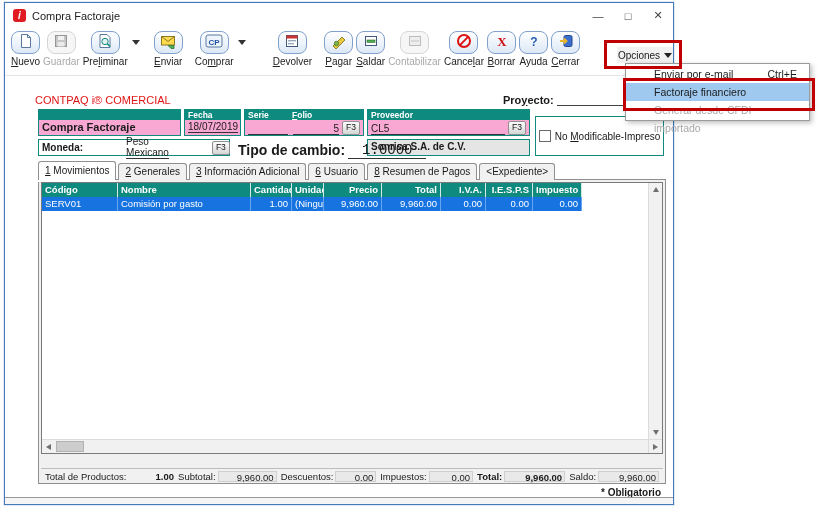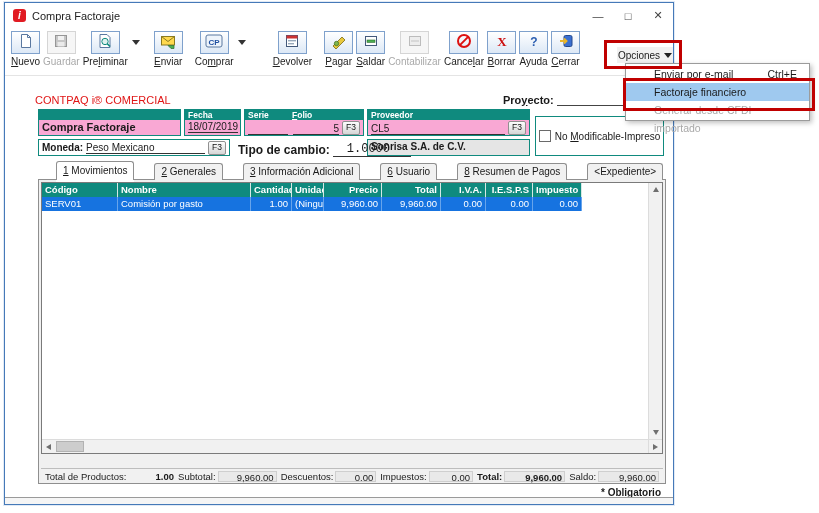--- a/index.html
+++ b/index.html
@@ -13,21 +13,21 @@
     background:#ffffff;border:1px solid #4579b8;box-shadow:0 0 0 1px rgba(90,140,200,.18);}
   .titlebar{height:25px;display:flex;align-items:center;padding-left:8px;background:#fff;}
   .app-icon{width:13px;height:13px;border-radius:3px;background:#e11b22;color:#fff;
     font-size:10px;font-weight:bold;font-style:italic;display:flex;align-items:center;justify-content:center;margin-right:6px;}
   .title-text{font-size:11px;color:#222;}
   .sysbtns{margin-left:auto;display:flex;height:100%;}
   .sysbtn{width:30px;display:flex;align-items:center;justify-content:center;font-size:11px;color:#444;}
   
   .toolbar{height:44px;display:flex;align-items:flex-start;padding:3px 4px 0 6px;border-bottom:1px solid #e4e4e4;background:#fff;}
   .tbtn{display:flex;flex-direction:column;align-items:center;margin-right:3px;cursor:default;}
-  .icon-frame{width:27px;height:21px;border:1px solid #7fa1cc;border-radius:0;
+  .icon-frame{width:27px;height:21px;border:1px solid #7fa1cc;border-radius:8px;
     background:linear-gradient(#ffffff,#dce8f6);display:flex;align-items:center;justify-content:center;}
   .tbtn .lbl{font-size:10px;color:#222;margin-top:2px;white-space:nowrap;}
   .tbtn.disabled .icon-frame{border-color:#bcc8d8;background:#f3f3f3;filter:grayscale(1);opacity:.75;}
   .tbtn.disabled .lbl{color:#a9a9a9;}
   .mn{text-decoration:underline;}
   .dd-arrow{width:0;height:0;border-left:4px solid transparent;border-right:4px solid transparent;
     border-top:5px solid #333;margin:9px 5px 0 1px;}
   .tb-gap-s{width:9px;} .tb-gap-l{width:22px;}
   
   .brand{position:absolute;left:30px;top:91px;font-size:11px;font-weight:normal;color:#e01515;}
@@ -37,30 +37,30 @@
   .hstrip{height:10px;background:#0f8a7e;color:#fff;font-size:8.5px;font-weight:bold;
     line-height:10px;padding:0 3px;display:flex;}
   .hval{display:flex;align-items:flex-end;font-size:10px;padding:1px 3px 2px;}
   .field-u{border-bottom:1px solid #333;}
   .f3btn{font-size:8.5px;line-height:11px;height:12px;padding:0 3px;margin-left:3px;
     border:1px solid #909090;border-radius:2px;background:linear-gradient(#fdfdfd,#d6d6d6);color:#111;}
   .doc-title{font-size:11px;font-weight:bold;padding:1px 3px;}
   .sonrisa{position:absolute;left:362px;top:136px;width:163px;height:17px;box-sizing:border-box;
     border:1px solid #0f8a7e;background:#e5e5e5;font-size:10px;font-weight:bold;padding:1px 3px;}
   .moneda{position:absolute;left:33px;top:136px;width:192px;height:17px;box-sizing:border-box;
-    border:1px solid #0f8a7e;display:flex;align-items:center;font-size:10px;padding:0 3px;background:#fff;}
-  .tipocambio{position:absolute;left:233px;top:139px;font-size:12px;display:flex;align-items:center;}
+    border:1px solid #0f8a7e;display:flex;align-items:center;font-size:10px;padding:0 3px;background:#fff;gap:40px;}
+  .tipocambio{position:absolute;left:233px;top:139px;font-size:14px;display:flex;align-items:flex-start;}
   .chkbox-box{position:absolute;left:530px;top:113px;width:129px;height:40px;box-sizing:border-box;
     border:1px solid #0f8a7e;display:flex;align-items:center;justify-content:center;background:#fff;}
   .chk{width:10px;height:10px;border:1px solid #6a6a6a;background:#fff;margin-right:4px;}
   .chk-lbl{font-size:10px;}
   
   .tabs{position:absolute;left:33px;top:159px;display:flex;align-items:flex-end;height:18px;z-index:3;}
   .tab{border:1px solid #8f8f8f;border-bottom:none;border-radius:3px 3px 0 0;background:#f1f1f1;
-    font-size:10px;padding:2px 6px;margin-right:2px;height:12px;line-height:12px;white-space:nowrap;margin-left:18px;}
+    font-size:10px;padding:2px 6px;margin-right:2px;height:12px;line-height:12px;white-space:nowrap;}
   .tab.active{background:#fff;height:14px;line-height:14px;box-shadow:0 2px 0 #fff;}
   
   .panel{position:absolute;left:33px;top:176px;width:628px;height:305px;box-sizing:border-box;
     border:1px solid #8f8f8f;background:#f0f0f0;}
   .grid-box{position:absolute;left:2px;top:2px;width:622px;height:272px;box-sizing:border-box;
     border:1px solid #7a7a7a;background:#6d28d9;display:flex;}
   .grid-main{flex:1;display:flex;flex-direction:column;min-width:0;}
   .g-header{display:flex;height:14px;}
   .g-hcell{background:#0f8a7e;color:#fff;font-weight:bold;font-size:9.5px;line-height:13px;
     padding:0 3px;box-sizing:border-box;border-right:1px solid #d7e8e5;overflow:hidden;white-space:nowrap;}

